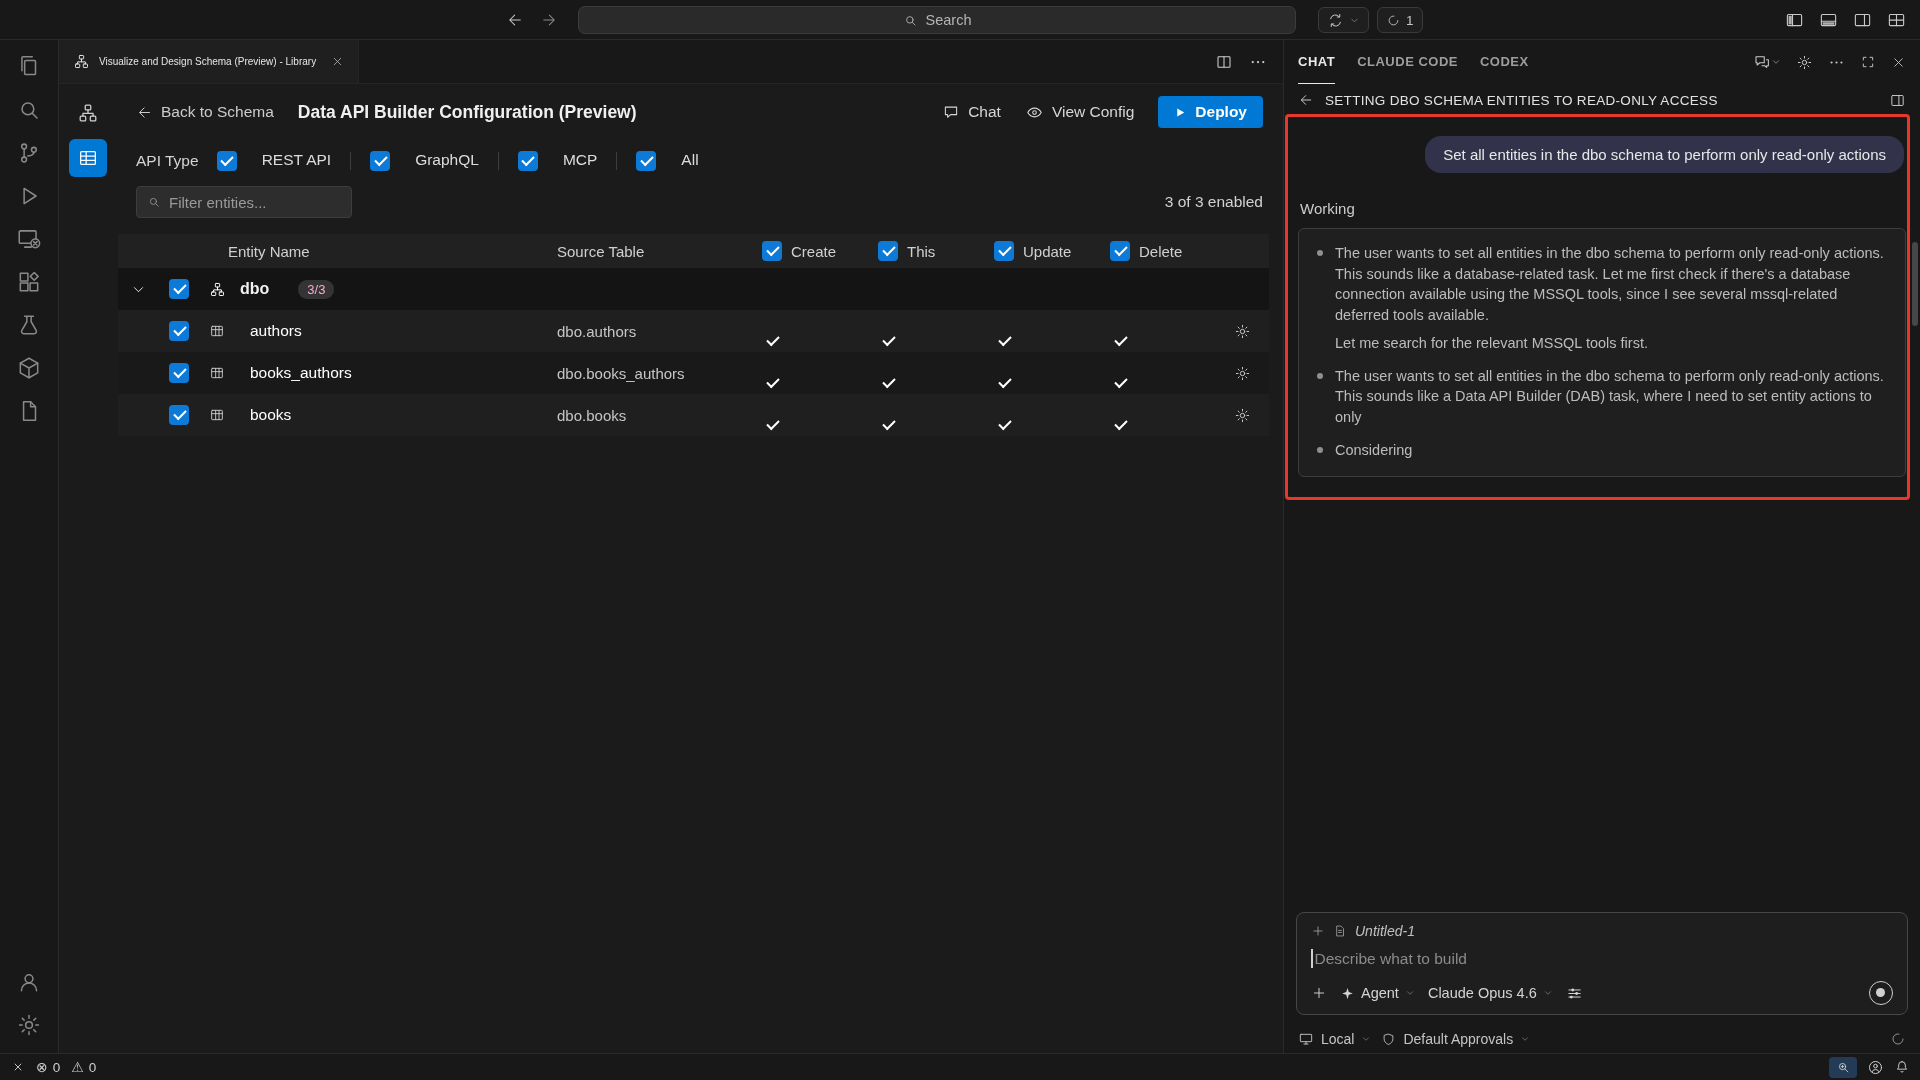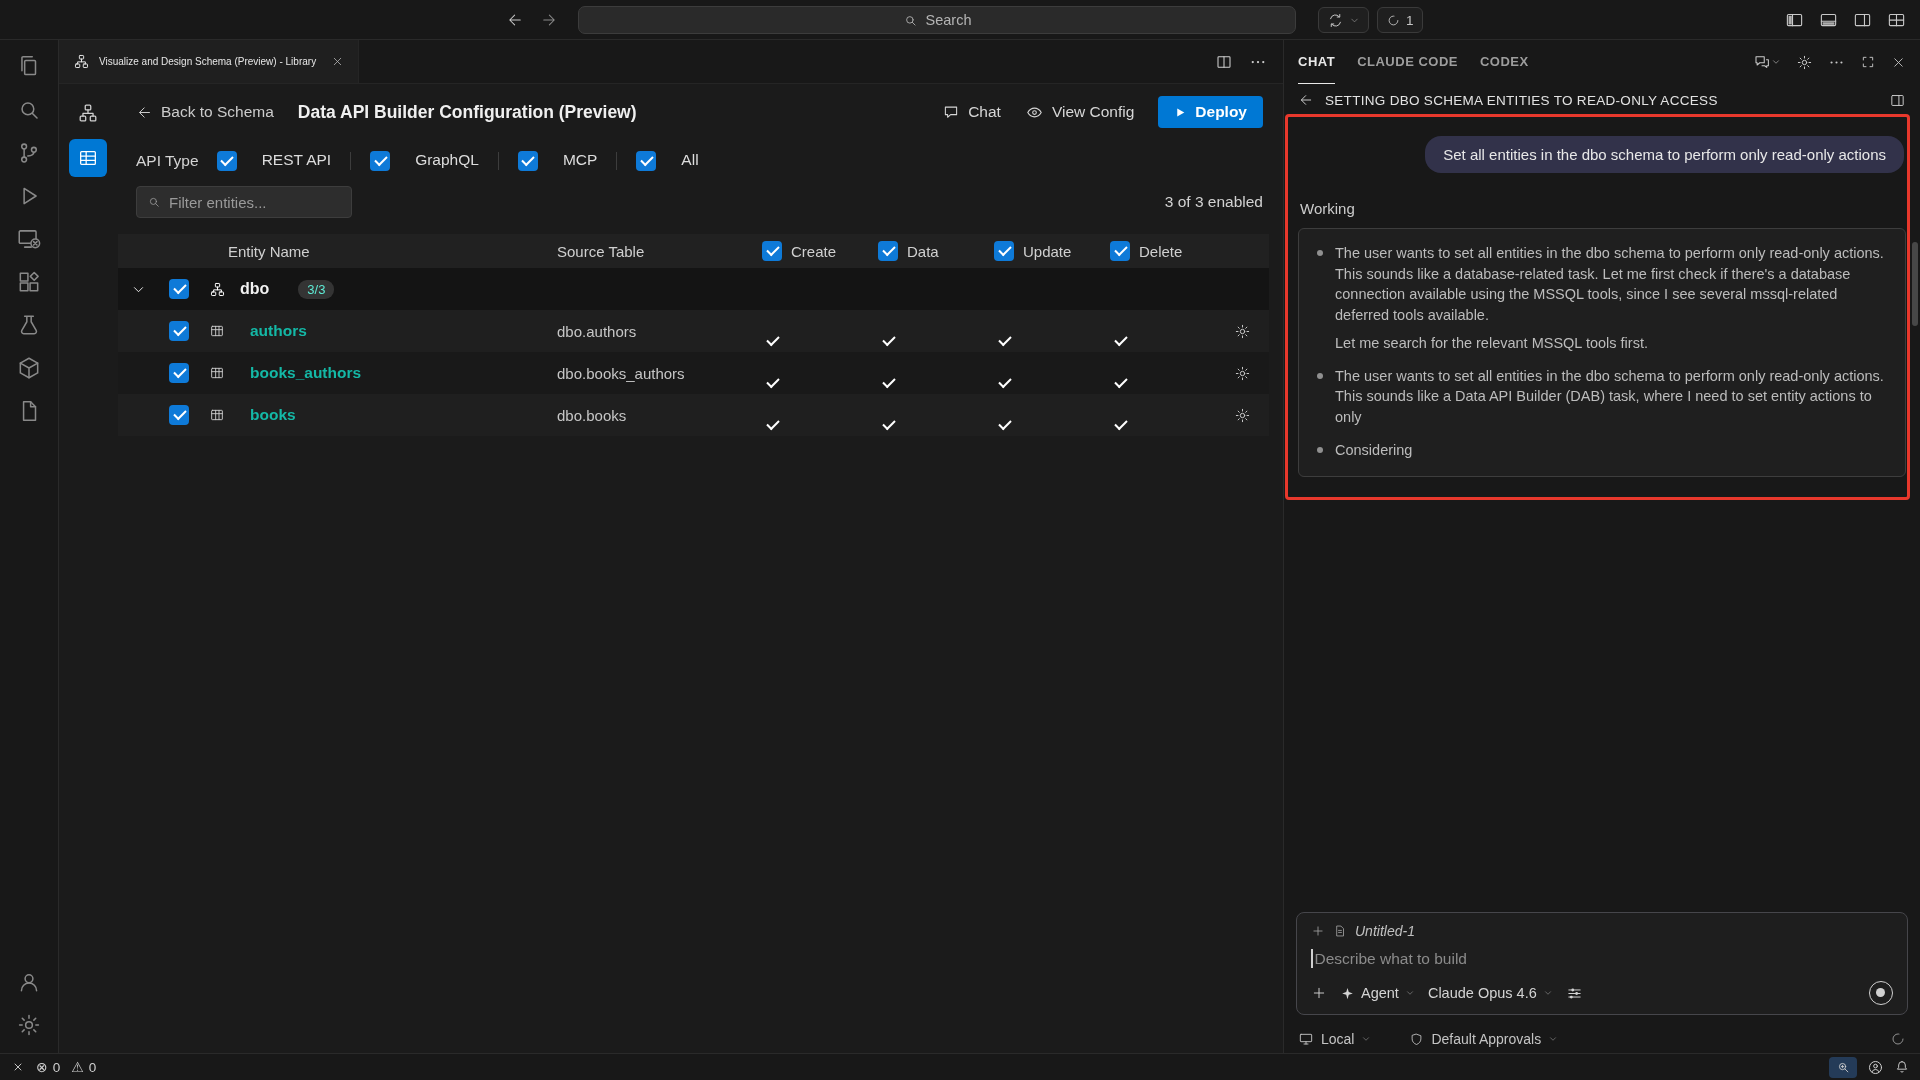--- a/index.html
+++ b/index.html
@@ -58,25 +58,25 @@
   .tgrid{display:grid;grid-template-columns:40px 42px 34px 323px 205px 116px 116px 116px 112px 1fr;align-items:center}
   .thead{height:34px;background:#212121;color:#d0d0d0;font-size:15px}
   .th-name{grid-column:3/5;padding-left:28px}
   .th-source{grid-column:5}
   .th-perm{display:flex;align-items:center;gap:9px}
   .c6{grid-column:6}.c7{grid-column:7}.c8{grid-column:8}.c9{grid-column:9}
   .group-row{height:42px;background:#141414;color:#ffffff}
   .cell-center{display:flex;justify-content:center}
   .group-name{grid-column:4;display:flex;align-items:center;gap:29px;padding-left:6px}
   .group-name b{font-size:16px;font-weight:700;color:#f2f2f2}
-  .badge{background:#343434;border-radius:9px;padding:2px 9px;font-size:13px;color:#5eead4}
+  .badge{background:#343434;border-radius:9px;padding:2px 9px;font-size:13px;color:#f9a8d4}
   .erow{height:42px}
   .erow:nth-child(odd){background:#1f1f1f}
   .erow:nth-child(even){background:#191919}
-  .row-name{grid-column:4;padding-left:16px;font-size:15.5px;font-weight:700;color:#14b8a6;display:flex;align-items:center;gap:10px}
+  .row-name{grid-column:4;padding-left:16px;font-size:15.5px;font-weight:400;color:#ffffff;display:flex;align-items:center;gap:10px}
   .row-source{grid-column:5;font-size:15px;color:#c6c6c6}
   .row-gear{grid-column:10;display:flex;padding-left:12px;color:#c8c8c8;cursor:pointer}
 
   
   .cb{width:20px;height:20px;border-radius:4px;background:#0e7ad8;position:relative;flex:0 0 auto;cursor:pointer}
   .cb::after{content:"";position:absolute;left:4.5px;top:4.5px;width:10px;height:5px;
              border-left:2px solid #fff;border-bottom:2px solid #fff;transform:rotate(-45deg)}
 
   
   .chatpanel{position:absolute;right:0;top:40px;bottom:27px;width:637px;background:#181818;border-left:1px solid #2a2a2a}
@@ -103,21 +103,21 @@
   .chat-input{position:absolute;left:12px;right:12px;bottom:38px;background:#1e1e1e;border:1px solid #46464b;border-radius:8px;padding:10px 14px 9px}
   .ci-row1{display:flex;align-items:center;gap:8px;color:#a5a5a5;font-size:14px}
   .ci-file{font-style:italic;color:#c0c0c0}
   .ci-row2{margin-top:10px;display:flex;align-items:center;color:#8b8b8b;font-size:15.5px}
   .caret{width:1.5px;height:19px;background:#d0d0d0;margin-right:2px}
   .ci-row3{margin-top:13px;display:flex;align-items:center;gap:13px;color:#d4d4d4;font-size:14.5px}
   .ci-chip{display:flex;align-items:center;gap:6px;cursor:pointer}
   .chev{color:#9a9a9a}
   .send-btn{margin-left:auto;width:24px;height:24px;border-radius:50%;border:1.5px solid #d0d0d0;position:relative;cursor:pointer}
   .send-btn::after{content:"";position:absolute;left:6px;top:6px;width:9px;height:9px;border-radius:50%;background:#d0d0d0}
-  .panel-footer{position:absolute;left:14px;right:14px;bottom:6px;display:flex;align-items:flex-start;gap:38px;color:#c4c4c4;font-size:14px}
+  .panel-footer{position:absolute;left:14px;right:14px;bottom:6px;display:flex;align-items:flex-start;gap:10px;color:#c4c4c4;font-size:14px}
   .pf-chip{display:flex;align-items:center;gap:7px;cursor:pointer}
   .pf-spin{margin-left:auto;color:#9a9a9a;cursor:pointer}
 
   
   .statusbar{position:absolute;left:0;right:0;bottom:0;height:27px;background:#181818;border-top:1px solid #2a2a2a;
              display:flex;align-items:center;padding:0 10px;gap:10px;color:#cfcfcf;font-size:13.5px;z-index:20}
   .sb-item{display:flex;align-items:center;gap:5px;cursor:pointer}
   .sb-right{margin-left:auto;display:flex;align-items:center;gap:10px}
   .zoom-chip{display:flex;align-items:center;justify-content:center;width:28px;height:21px;border-radius:4px;background:rgba(60,125,210,.35);cursor:pointer}
   .sb-glyph{font-size:14px;line-height:1}
@@ -405,21 +405,21 @@
       <div class="etable">
         <div class="tgrid thead">
           <div class="th-name">Entity Name</div>
           <div class="th-source">Source Table</div>
           <div class="th-perm c6">
               <span class="cb"></span>
               <span>Create</span>
             </div>
           <div class="th-perm c7">
               <span class="cb"></span>
-              <span>Data</span>
+              <span>This</span>
             </div>
           <div class="th-perm c8">
               <span class="cb"></span>
               <span>Update</span>
             </div>
           <div class="th-perm c9">
               <span class="cb"></span>
               <span>Delete</span>
             </div>
         </div>

